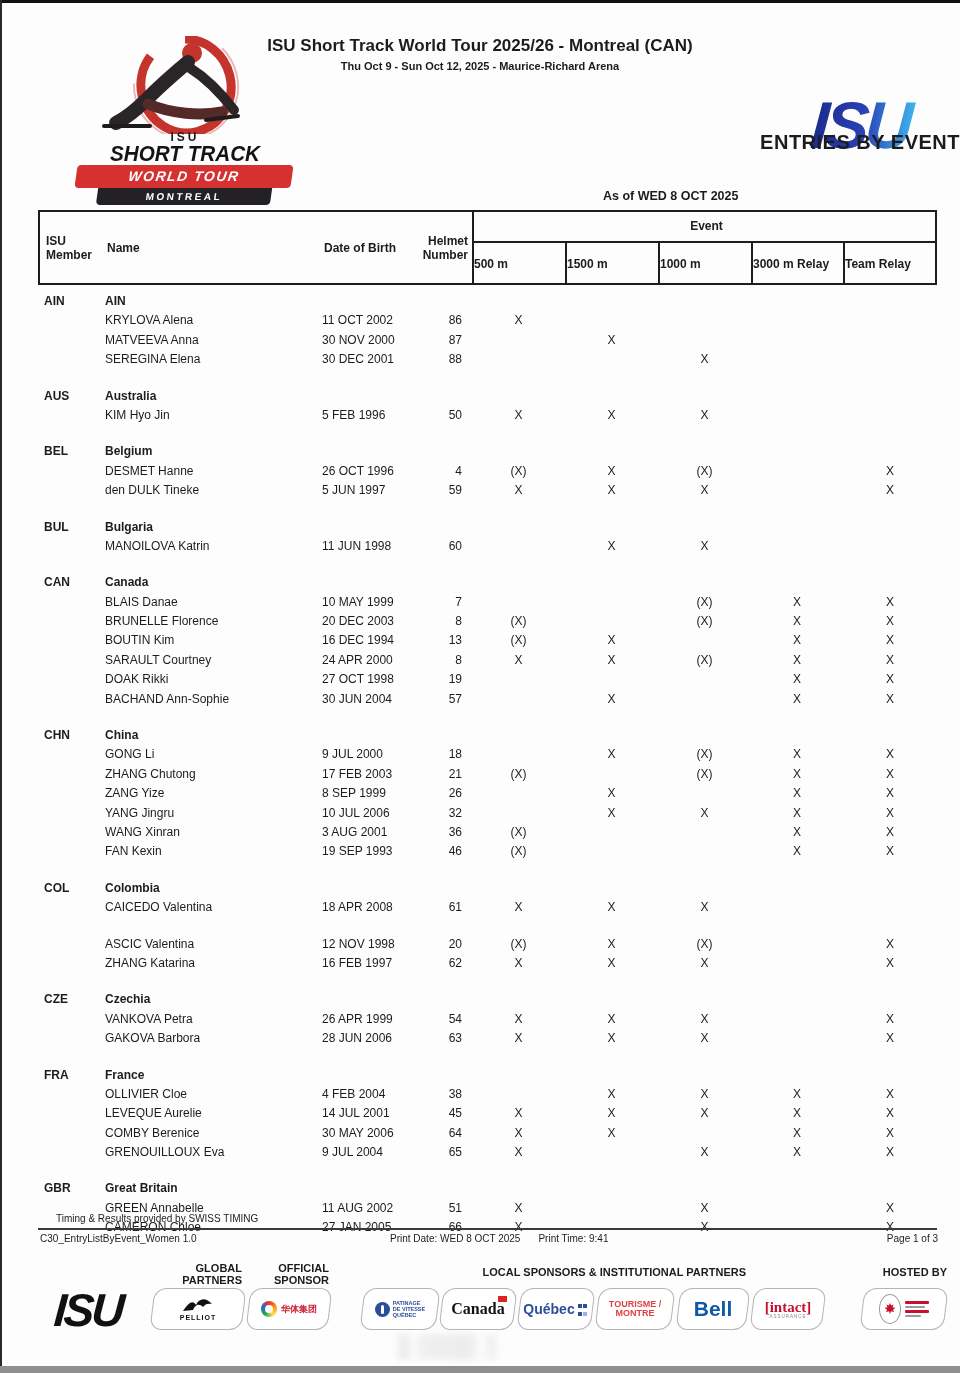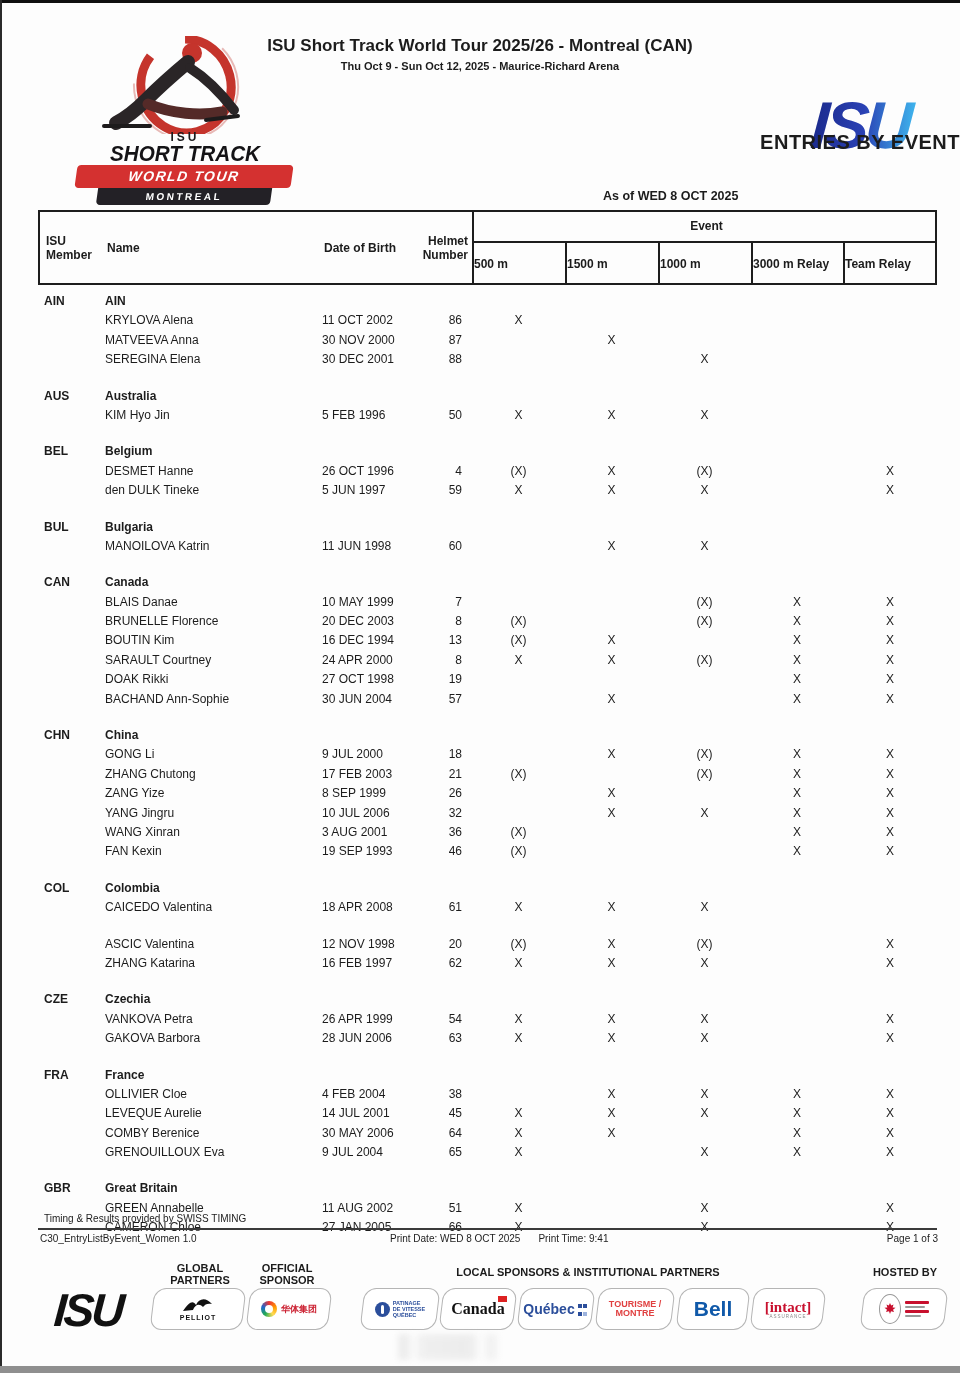--- a/index.html
+++ b/index.html
@@ -45,29 +45,29 @@
   .srow{position:relative;height:19.4px;font-size:12px;}
   .c-code{position:absolute;left:6px;font-weight:bold;}
   .c-name{position:absolute;left:67px;white-space:nowrap;}
   .head .c-name{font-weight:bold;}
   .c-dob{position:absolute;left:284px;white-space:nowrap;}
   .c-helmet{position:absolute;left:378px;width:46px;text-align:right;}
   .c-ev{position:absolute;text-align:center;}
   .ev0{left:434px;width:93px}.ev1{left:527px;width:93px}.ev2{left:620px;width:93px}.ev3{left:713px;width:92px}.ev4{left:805px;width:94px}
 
   
-  .timing-note{position:absolute;left:44px;top:1213px;font-size:10px;}
+  .timing-note{position:absolute;left:56px;top:1213px;font-size:10px;}
   .foot-line{position:absolute;left:38px;top:1228px;width:899px;height:2px;background:#3a3a3a;}
   .doc-code{position:absolute;left:40px;top:1233px;font-size:10px;}
   .print-info{position:absolute;left:390px;top:1233px;font-size:10px;}
   .print-info span{margin-right:18px;}
   .page-num{position:absolute;right:22px;top:1233px;font-size:10px;}
 
   
-  .sp-label{position:absolute;font-size:11px;font-weight:bold;text-align:center;line-height:12px;color:#1b1b1b;}
+  .sp-label{position:absolute;font-size:11px;font-weight:bold;text-align:right;line-height:12px;color:#1b1b1b;}
   .sp-box{position:absolute;top:1288px;height:42px;background:#fff;border:1px solid #b5b5b5;border-radius:12px;
           transform:skewX(-7deg);box-sizing:border-box;}
   .sp-inner{position:absolute;inset:0;transform:skewX(7deg);display:flex;align-items:center;justify-content:center;gap:4px;flex-direction:column;}
   .sp-inner.rowflex{flex-direction:row;}
   .pelliot-txt{font-size:7px;font-weight:bold;letter-spacing:1px;color:#111;}
   .huati-ring{width:16px;height:16px;border-radius:50%;background:conic-gradient(#e33,#f90,#fd5,#2a5,#26c,#e33);position:relative;}
   .huati-ring:after{content:"";position:absolute;inset:4px;background:#fff;border-radius:50%;}
   .huati-txt{font-size:9px;font-weight:bold;color:#c23;white-space:nowrap;}
   .pat-circle{width:15px;height:15px;border-radius:50%;background:#2b4e9b;position:relative;flex:none;}
   .pat-circle:after{content:"";position:absolute;left:6px;top:3px;width:3px;height:9px;background:#fff;border-radius:2px;}

